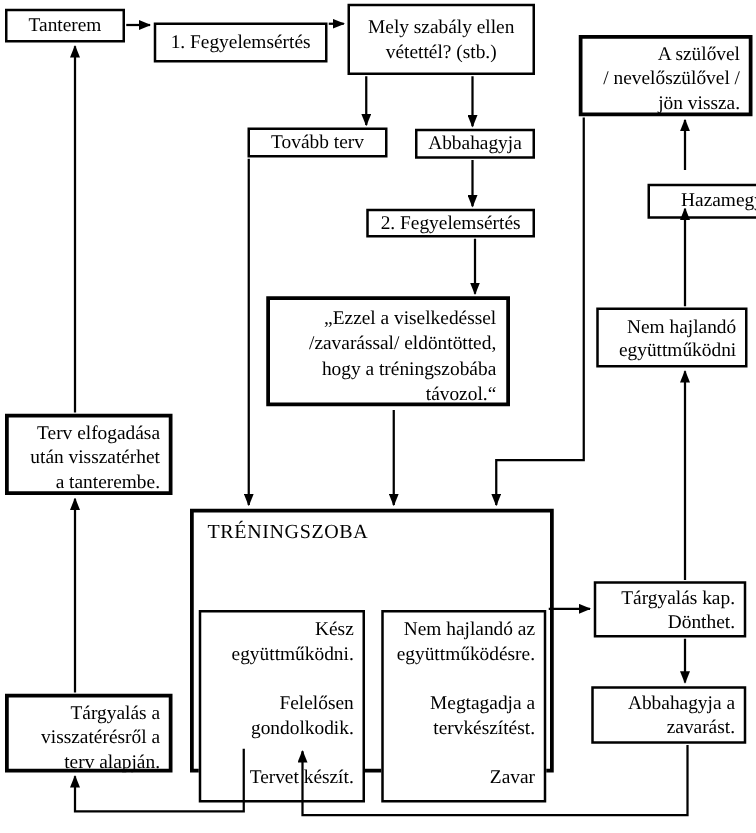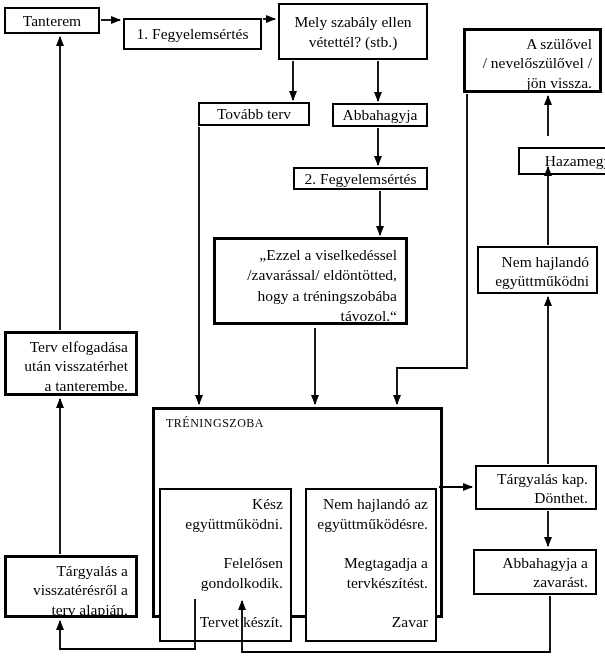--- a/index.html
+++ b/index.html
@@ -31,21 +31,21 @@
   .box--left {
     padding: 3px 7px;
     text-align: right;
   }
   .box--thick { border-width: 3px; }
   .box--container { background: transparent; }
   .container-title {
     position: absolute;
     left: 11px;
     top: 6px;
-    font-size: 12px;
+    font-size: 16px;
     letter-spacing: 0.5px;
     white-space: pre;
   }
   .inner-list {
     line-height: 1.27;
     padding: 4px 7px;
     margin-top: 44px;
   }
   .quote-box { line-height: 1.32; padding: 5px 8px; }
   .connector-layer {

